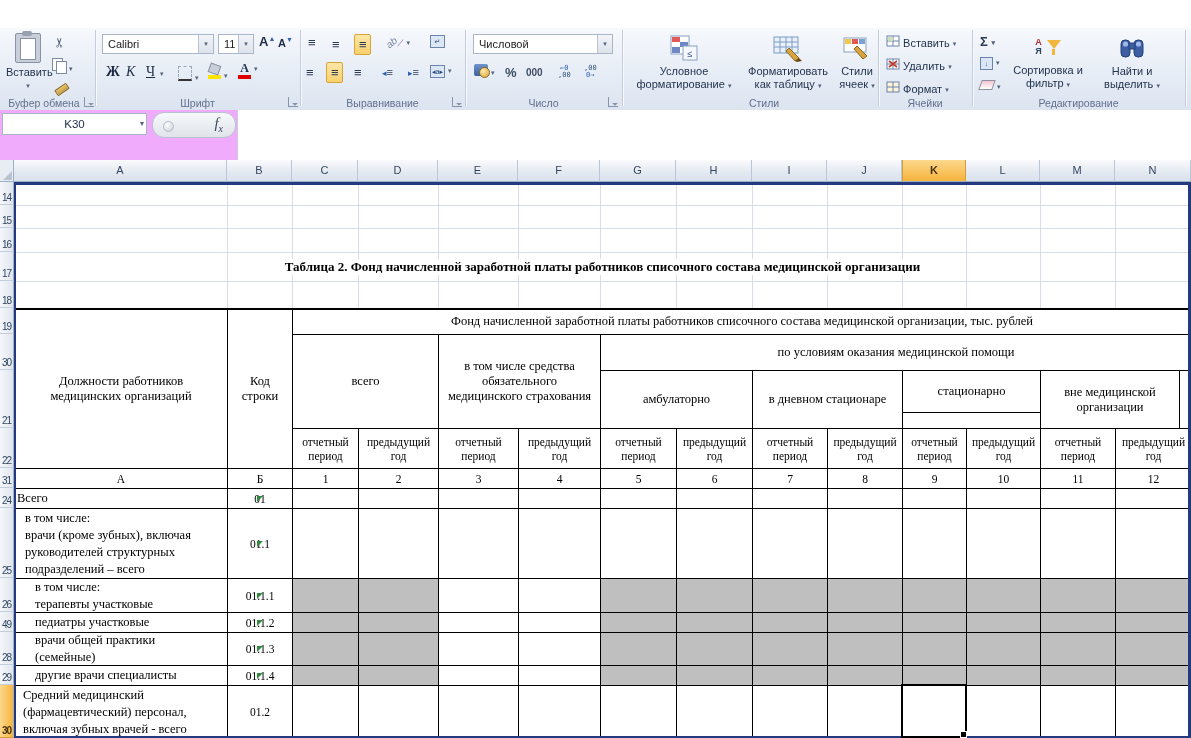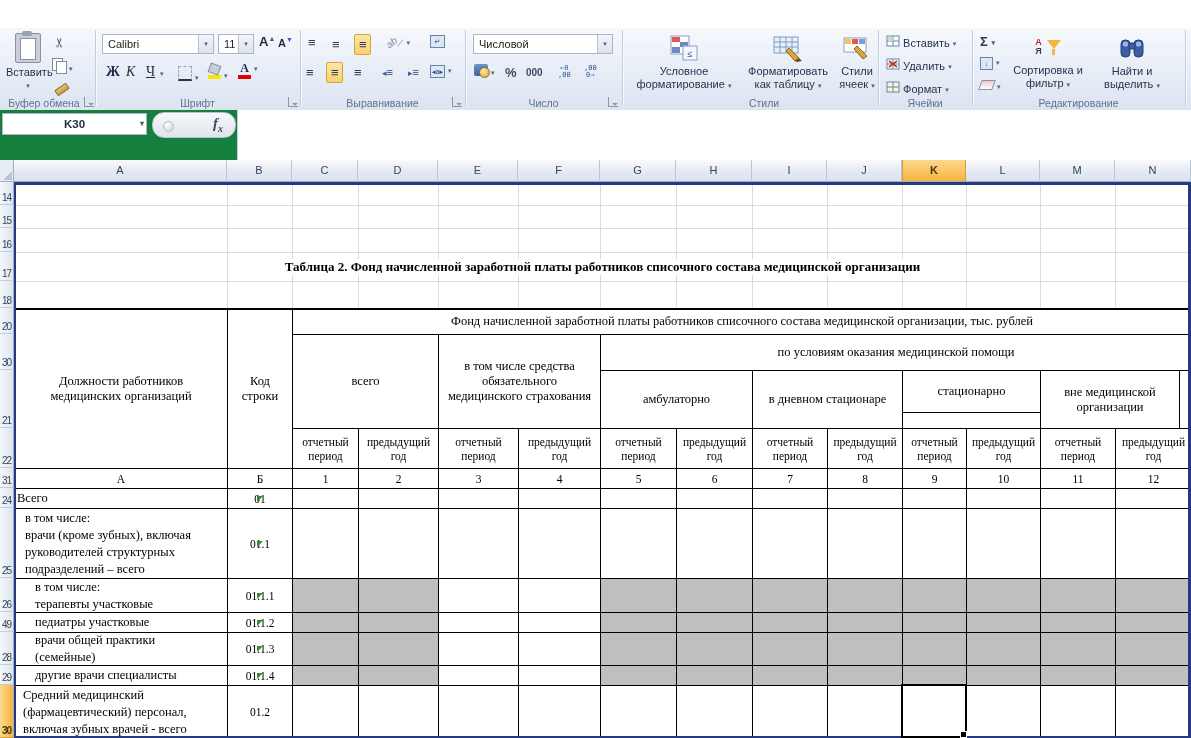--- a/index.html
+++ b/index.html
@@ -43,21 +43,21 @@
   .clipboard .page{position:absolute;left:4px;top:4px;width:14px;height:20px;background:#fff;border:1px solid #8a93a3;}
   .copyicon{position:relative;width:14px;height:14px;}
   .copyicon i{position:absolute;width:9px;height:11px;background:#fff;border:1px solid #7d8aa0;}
   .copyicon i:first-child{left:0;top:0;} .copyicon i:last-child{left:4px;top:3px;}
   .brush{display:inline-block;width:12px;height:5px;background:linear-gradient(#e8c56a,#c59b45);
          border:1px solid #8a6a20;transform:rotate(-35deg);border-radius:1px;}
   .minicell{display:inline-block;width:13px;height:11px;border:1px solid #6b84ad;background:#dce7f5;
          font-size:7px;line-height:11px;text-align:center;color:#23447e;vertical-align:middle;}
   .decbtn{display:inline-block;font-size:7px;line-height:7px;color:#33527a;text-align:center;font-family:"DejaVu Sans Mono",monospace;}
   
-  #fbar{position:absolute;left:0;top:110px;width:1191px;height:50px;background:#15803d;font-weight:bold;}
+  #fbar{position:absolute;left:0;top:110px;width:1191px;height:50px;background:#f0abfc;}
   #fbar .field{position:absolute;left:237px;top:0;right:0;bottom:0;background:#fff;border-left:1px solid #c5cdd9;}
   #namebox{position:absolute;left:2px;top:3px;width:145px;height:22px;background:#fff;border:1px solid #aab6c6;
       box-sizing:border-box;font-size:11.5px;color:#1d2c45;text-align:center;line-height:20px;}
   #namebox .cdd{position:absolute;right:2px;top:5px;font-size:8px;color:#53627c;line-height:10px;}
   .fxpill{position:absolute;left:152px;top:2px;width:82px;height:24px;border:1px solid #b9c2cf;border-radius:12px;
       background:linear-gradient(#f7f9fb,#dfe4ea);}
   .fxpill .dot{position:absolute;left:10px;top:8px;width:9px;height:9px;border-radius:50%;
       background:radial-gradient(circle at 35% 30%,#fff,#c7ced8);border:1px solid #b4bcc8;}
   .fxglyph{position:absolute;right:12px;top:2px;font-family:"Liberation Serif",serif;font-style:italic;
       font-size:15px;color:#3a4a61;}
@@ -343,21 +343,21 @@
         <div class="colhdr" style="left: 827px; width: 75px;">J</div>
         <div class="colhdr sel" style="left: 902px; width: 64px;">K</div>
         <div class="colhdr" style="left: 966px; width: 74px;">L</div>
         <div class="colhdr" style="left: 1040px; width: 75px;">M</div>
         <div class="colhdr" style="left: 1115px; width: 76px;">N</div>
         <div class="rowhdr" style="top: 22px; height: 23px;">14</div>
         <div class="rowhdr" style="top: 45px; height: 23px;">15</div>
         <div class="rowhdr" style="top: 68px; height: 24px;">16</div>
         <div class="rowhdr" style="top: 92px; height: 29px;">17</div>
         <div class="rowhdr" style="top: 121px; height: 27px;">18</div>
-        <div class="rowhdr" style="top: 148px; height: 26px;">20</div>
+        <div class="rowhdr" style="top: 148px; height: 26px;">19</div>
         <div class="rowhdr" style="top: 174px; height: 36px;">30</div>
         <div class="rowhdr" style="top: 210px; height: 58px;">21</div>
         <div class="rowhdr" style="top: 268px; height: 40px;">22</div>
         <div class="rowhdr" style="top: 308px; height: 20px;">31</div>
         <div class="rowhdr" style="top: 328px; height: 20px;">24</div>
         <div class="rowhdr" style="top: 348px; height: 70px;">25</div>
         <div class="rowhdr" style="top: 418px; height: 34px;">26</div>
         <div class="rowhdr" style="top: 452px; height: 20px;">49</div>
         <div class="rowhdr" style="top: 472px; height: 33px;">28</div>
         <div class="rowhdr" style="top: 505px; height: 20px;">29</div>

